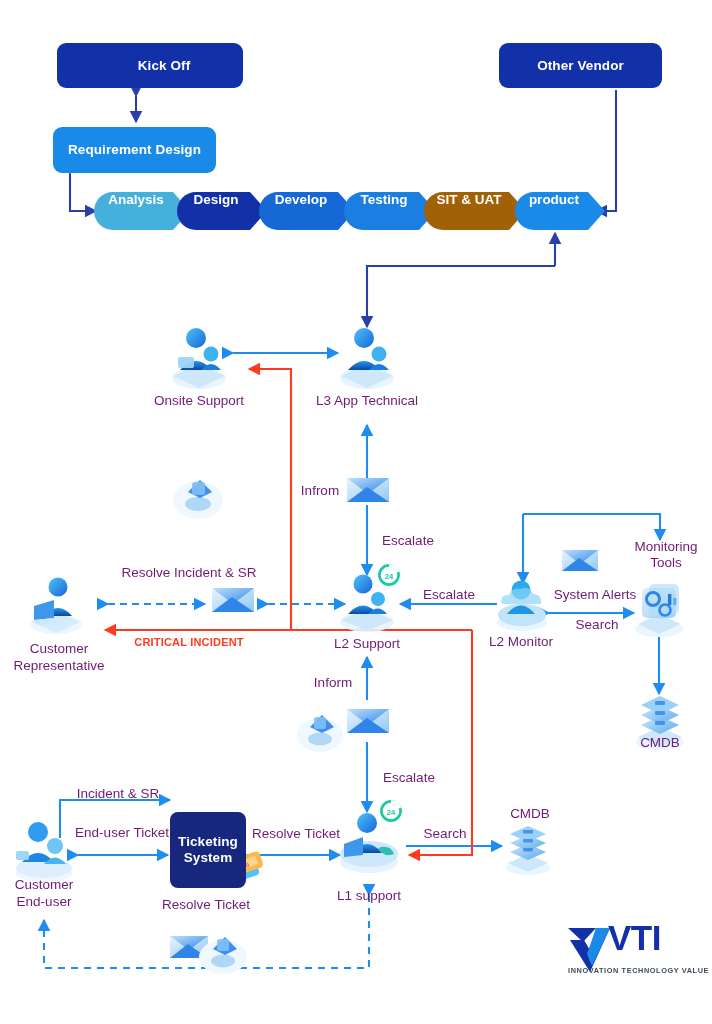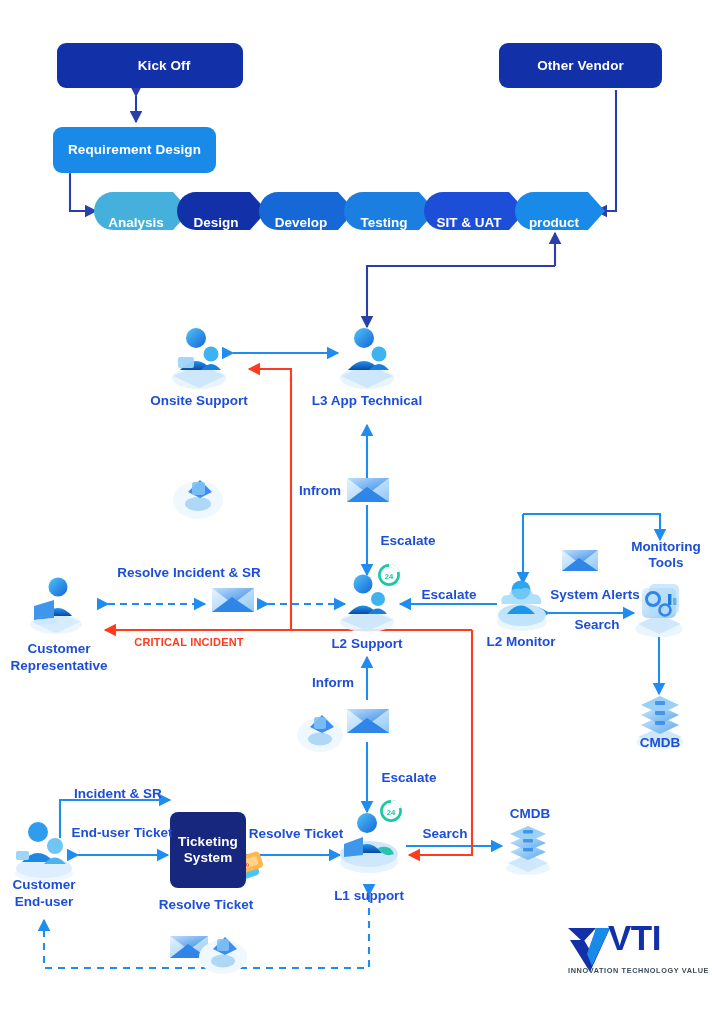--- a/index.html
+++ b/index.html
@@ -4,28 +4,28 @@
 <style>
   html,body{margin:0;padding:0;background:#ffffff;}
   body{width:712px;height:1024px;position:relative;overflow:hidden;
        font-family:"Liberation Sans","DejaVu Sans",sans-serif;}
   #stage{position:absolute;left:0;top:0;width:712px;height:1024px;}
   #svglayer{position:absolute;left:0;top:0;width:712px;height:1024px;}
 
   .box{position:absolute;border-radius:9px;display:flex;align-items:center;
        justify-content:center;color:#fff;font-weight:bold;font-size:13.5px;
        text-align:center;line-height:1.15;letter-spacing:.1px;}
-  .chev{position:absolute;height:38px;display:flex;align-items:flex-end;
+  .chev{position:absolute;height:38px;display:flex;align-items:flex-start;
         justify-content:center;color:#fff;font-weight:bold;font-size:13.5px;
         border-radius:19px 0 0 19px;
         -webkit-clip-path:polygon(0 0, calc(100% - 17px) 0, 100% 50%, calc(100% - 17px) 100%, 0 100%);
         clip-path:polygon(0 0, calc(100% - 17px) 0, 100% 50%, calc(100% - 17px) 100%, 0 100%);}
   .chev span{transform:translateX(-6px);white-space:nowrap;}
 
-  .nlabel{position:absolute;color:#1d4ed8;font-size:13.5px;font-weight:bold;
+  .nlabel{position:absolute;color:#701a75;font-size:13.5px;font-weight:normal;
           white-space:nowrap;text-align:center;line-height:1.2;}
   .nlabel.center{transform:translateX(-50%);}
   .redlabel{position:absolute;color:#ff3b1f;font-size:11px;font-weight:bold;
             white-space:nowrap;transform:translateX(-50%);letter-spacing:.2px;}
 
   
   #vti{position:absolute;left:560px;top:918px;width:140px;height:62px;}
   #vti .tag{position:absolute;left:8px;top:48px;font-size:7.3px;color:#3c4a5a;
             letter-spacing:.62px;font-weight:bold;white-space:nowrap;}
 </style>
@@ -316,21 +316,21 @@
 </div>
 <div class="chev" style="left:177px;top:192px;width:90px;background:#1230a8;">
   <span>Design</span>
 </div>
 <div class="chev" style="left:259px;top:192px;width:96px;background:#1668d6;">
   <span>Develop</span>
 </div>
 <div class="chev" style="left:344px;top:192px;width:92px;background:#1a7fe0;">
   <span>Testing</span>
 </div>
-<div class="chev" style="left:424px;top:192px;width:102px;background:#1d4ed8;">
+<div class="chev" style="left:424px;top:192px;width:102px;background:#a16207;">
   <span>SIT &amp; UAT</span>
 </div>
 <div class="chev" style="left:515px;top:192px;width:90px;background:#1a8ae8;">
   <span>product</span>
 </div>
 
 <div class="nlabel center" style="left:199px;top:393px;">Onsite Support</div>
 <div class="nlabel center" style="left:367px;top:393px;">L3 App Technical</div>
 
 <div class="nlabel center" style="left:59px;top:641px;line-height:1.25;">

